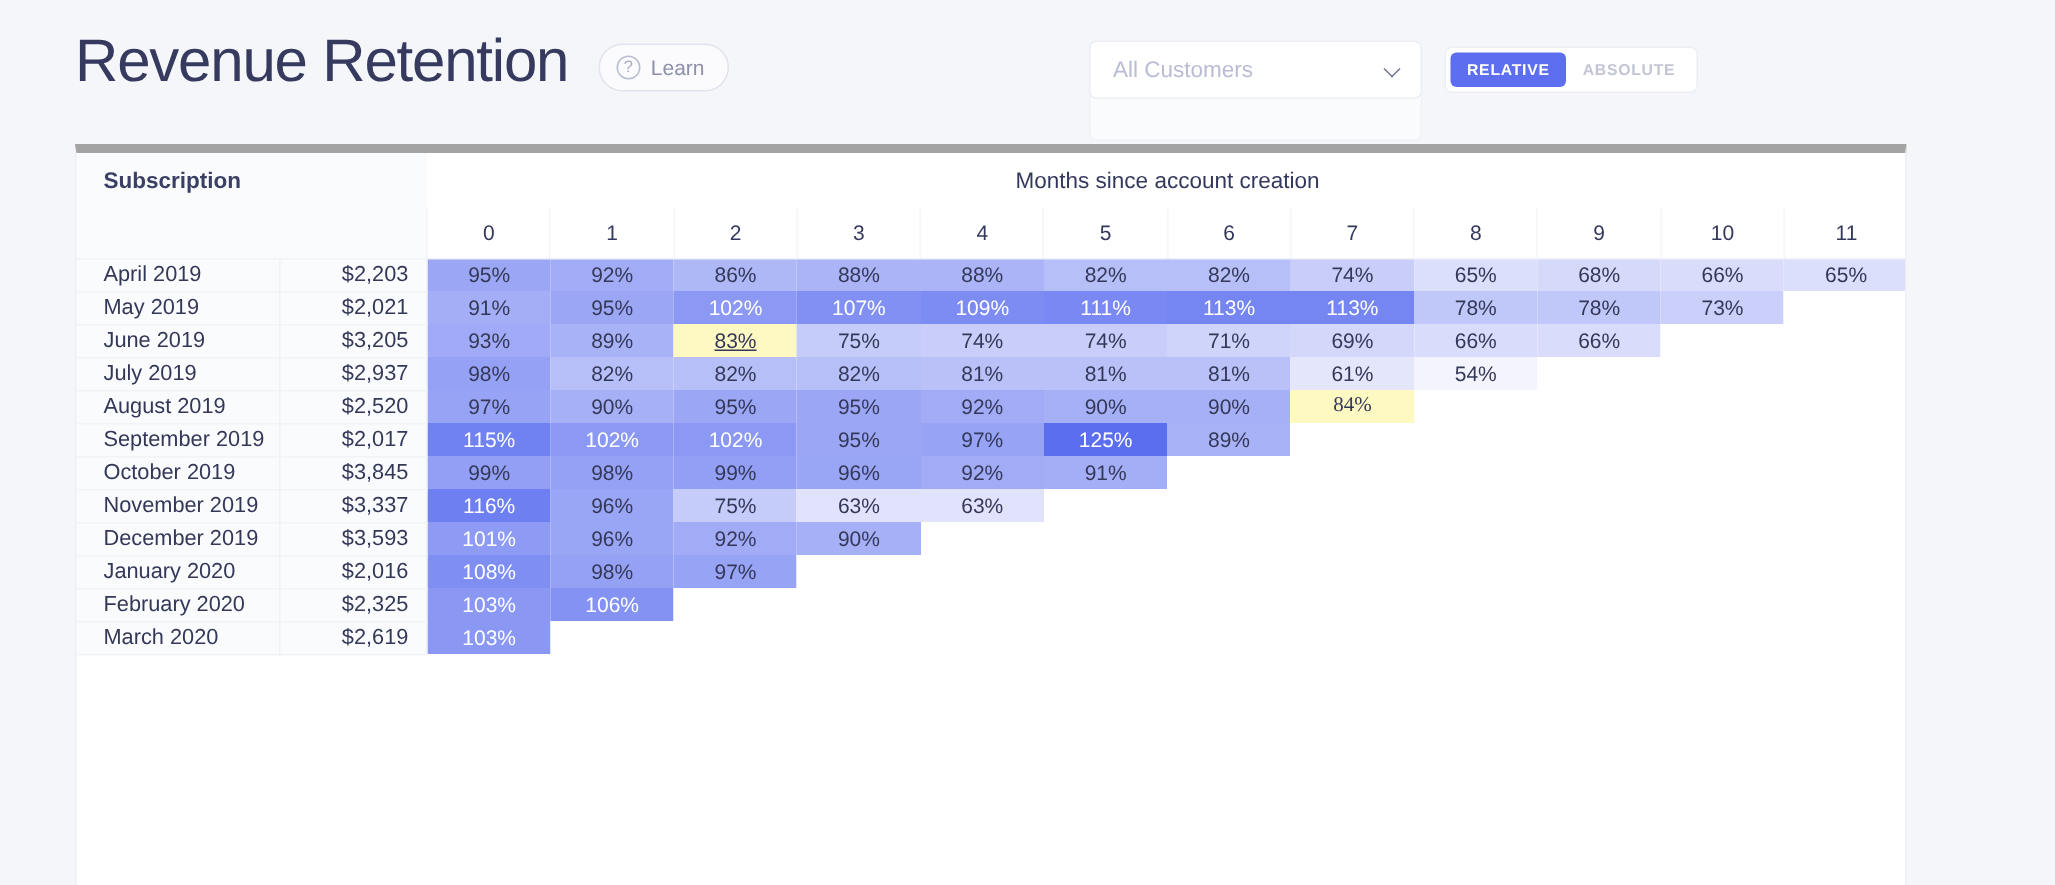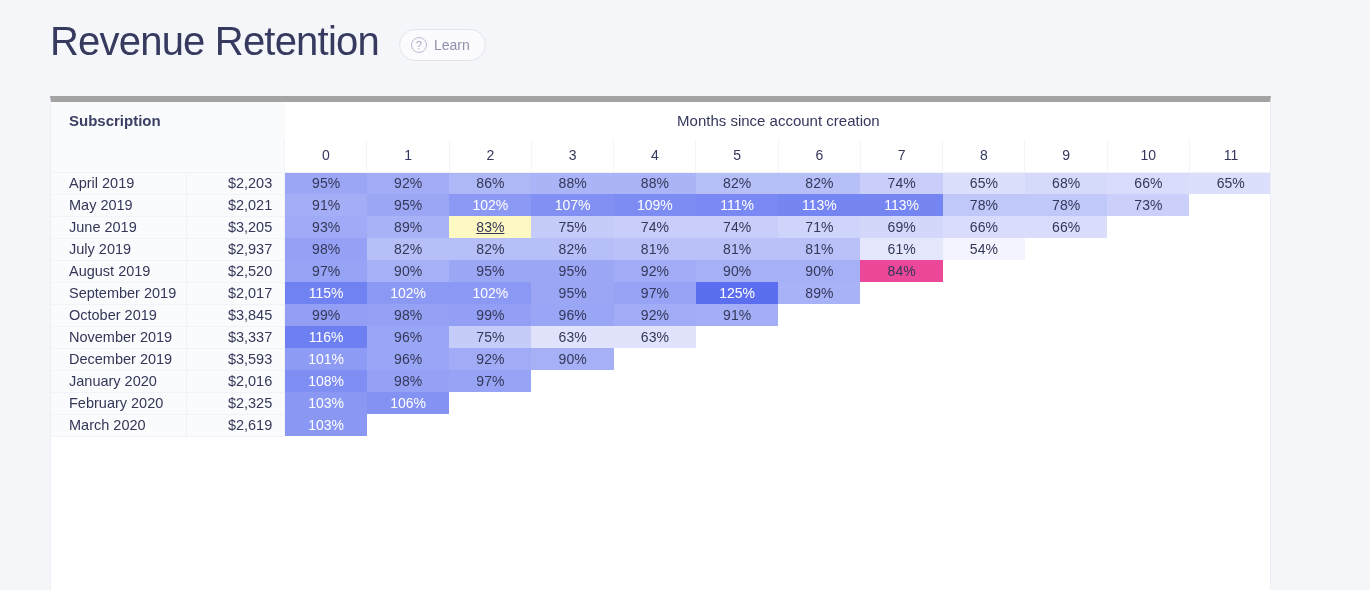--- a/index.html
+++ b/index.html
@@ -213,21 +213,32 @@
 <div class="header">
   <div class="title-wrap">
     <h1 class="page-title">Revenue Retention</h1>
     <div class="learn-pill">
       <span class="q-icon">?</span>
       <span class="learn-label">Learn</span>
     </div>
   </div>
 
   <div class="controls">
-
+    <div class="select-shell">
+      <div class="select-box">
+        <span class="select-value">All Customers</span>
+        <span class="chev"></span>
+      </div>
+      <div class="select-panel"></div>
+    </div>
+
+    <div class="seg">
+      <button class="seg-btn active">RELATIVE</button>
+      <button class="seg-btn">ABSOLUTE</button>
+    </div>
 
   </div>
 </div>
 
 <div class="card">
   <table>
     <colgroup>
       <col class="c-sub">
         <col class="c-amt">
       <col class="c-m">
@@ -332,21 +343,21 @@
         <tr>
           <td class="sub">August 2019</td>
           <td class="amt">$2,520</td>
           <td class="cell" style="background: rgb(151, 163, 245);">97%</td>
           <td class="cell" style="background: rgb(166, 176, 246);">90%</td>
           <td class="cell" style="background: rgb(155, 167, 245);">95%</td>
           <td class="cell" style="background: rgb(155, 167, 245);">95%</td>
           <td class="cell" style="background: rgb(162, 172, 246);">92%</td>
           <td class="cell" style="background: rgb(166, 176, 246);">90%</td>
           <td class="cell" style="background: rgb(166, 176, 246);">90%</td>
-          <td class="cell" style="background: #ec4899;">84%</td>
+          <td class="cell" style="background: #fef9c3; font-family: Liberation Serif, serif;">84%</td>
           <td class="cell empty"></td>
           <td class="cell empty"></td>
           <td class="cell empty"></td>
           <td class="cell empty"></td>
         </tr>
         <tr>
           <td class="sub">September 2019</td>
           <td class="amt">$2,017</td>
           <td class="cell dark" style="background: rgb(112, 129, 242);">115%</td>
           <td class="cell dark" style="background: rgb(140, 153, 244);">102%</td>

